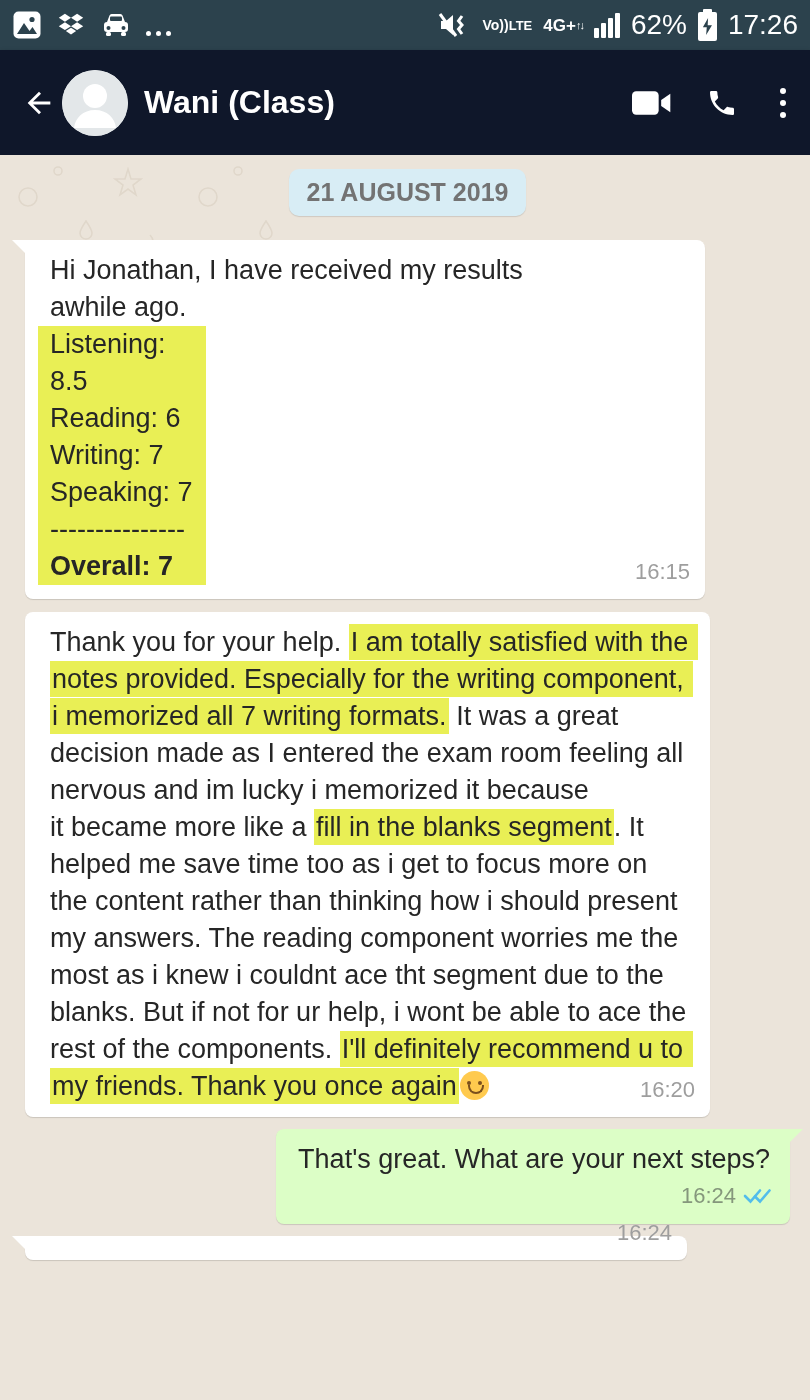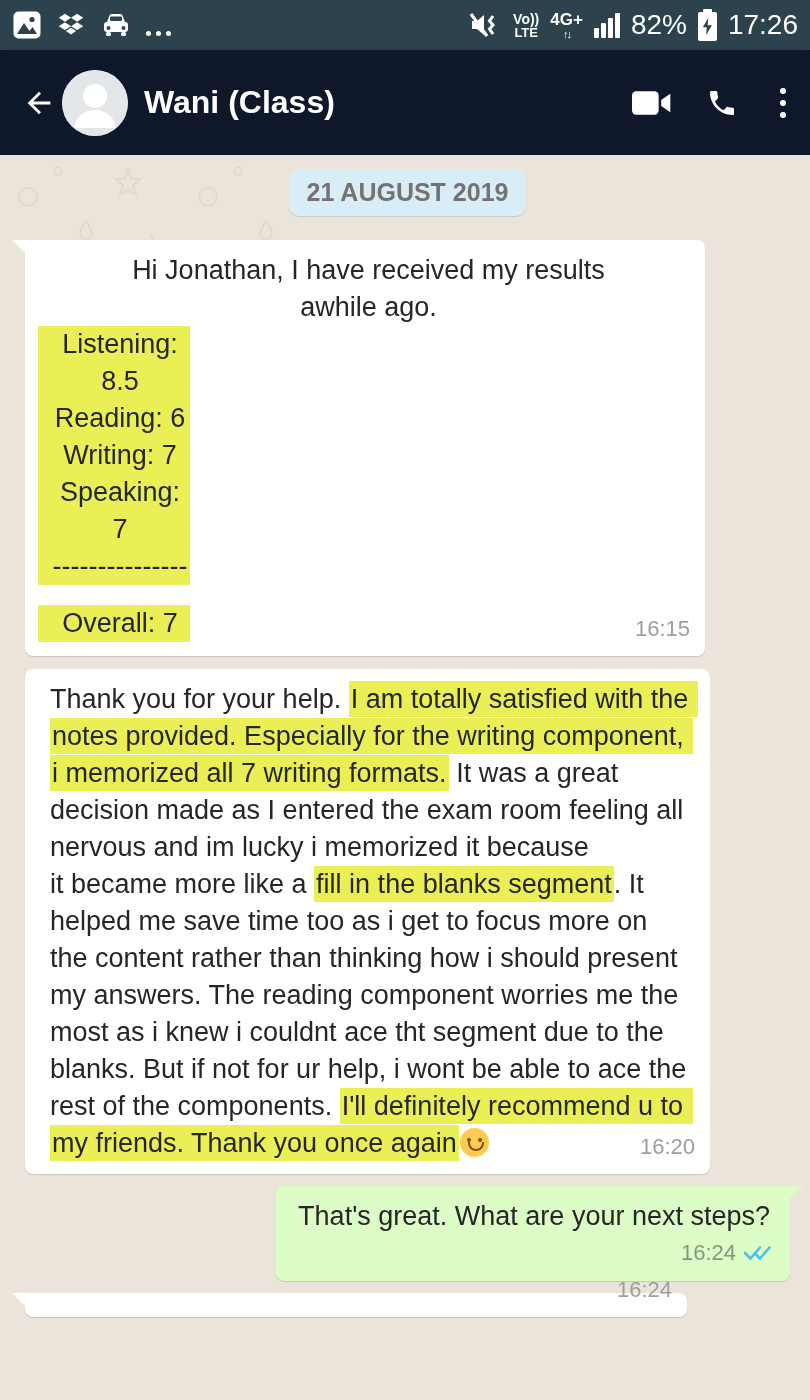--- a/index.html
+++ b/index.html
@@ -7,21 +7,21 @@
   .screen { position:relative; width:810px; height:1400px; background:#ebe4da; }
 
   
   .status-bar { position:absolute; top:0; left:0; width:810px; height:50px;
     background:#2c424d; display:flex; align-items:center; justify-content:space-between;
     padding:0 12px; color:#fff; }
   .sb-left { display:flex; align-items:center; gap:14px; }
   .sb-right { display:flex; align-items:center; gap:11px; }
   .sb-dots { display:flex; gap:5px; align-items:flex-end; height:30px; padding-bottom:4px; }
   .sb-dots i { width:5px; height:5px; border-radius:50%; background:#fff; }
-  .stack { display:flex; flex-direction:column; align-items:center; line-height:1; }
+  .stack { display:flex; flex-direction:row; align-items:center; line-height:1; }
   .stack .t1 { font-size:14px; font-weight:bold; }
   .stack .t2 { font-size:13px; font-weight:bold; }
   .stack .arrows { font-size:11px; letter-spacing:-2px; margin-top:1px; }
   .bars { display:flex; align-items:flex-end; gap:2px; height:26px; }
   .bars i { width:5px; background:#fff; border-radius:1px; }
   .bars i:nth-child(1){height:10px} .bars i:nth-child(2){height:15px}
   .bars i:nth-child(3){height:20px} .bars i:nth-child(4){height:25px}
   .sb-text { font-size:28px; }
   .battery { position:relative; width:19px; height:29px; background:#fff; border-radius:2px; margin-top:3px; }
   .battery::before { content:""; position:absolute; top:-3px; left:5px; width:9px; height:3px; background:#fff; border-radius:1px 1px 0 0; }
@@ -47,36 +47,36 @@
   .chat-scroll { position:relative; width:100%; height:100%; padding:12px 20px 0 25px; }
 
   .date-chip { width:fit-content; margin:2px auto 0; background:#d8edf5; color:#737373;
     font-size:25px; font-weight:700; padding:9px 18px; border-radius:10px;
     box-shadow:0 1px 1px rgba(0,0,0,.12); }
 
   .bubble { position:relative; background:#fff; border-radius:8px; width:fit-content;
     max-width:685px; padding:12px 18px 12px 25px; font-size:27px; line-height:37px;
     color:#262626; box-shadow:0 1px 1px rgba(0,0,0,.14); }
   .bubble .body { white-space:pre-wrap; }
-  .bubble.in.tailed { border-top-left-radius:0;text-align:center; }
+  .bubble.in.tailed { border-top-left-radius:0; }
   .bubble.in.tailed::before { content:""; position:absolute; left:-13px; top:0;
     border-top:13px solid #fff; border-left:13px solid transparent; }
   .bubble.out { background:#dcfec6; margin-left:auto; border-top-right-radius:0;
     padding:12px 20px 14px 22px; }
   .bubble.out::before { content:""; position:absolute; right:-13px; top:0;
     border-top:13px solid #dcfec6; border-right:13px solid transparent; }
 
   .msg1 { margin-top:24px; width:680px; padding-bottom:14px; }
   .msg2 { margin-top:13px; width:792px; }
   .msg3 { margin-top:12px; }
   .msg4 { margin-top:12px; width:662px; padding-right:120px; }
 
   .hl { background:#e9ef55; padding:3px 2px; box-decoration-break:clone; -webkit-box-decoration-break:clone; }
-  .hl-line { display:block; background:#e9ef55; width:152px; margin-left:-12px; padding-left:12px; }
-  .bold { font-weight:normal;margin-top:20px; }
+  .hl-line { display:block; background:#e9ef55; width:168px; margin-left:-12px; padding-left:12px; }
+  .bold { font-weight:bold; }
 
   .time { position:absolute; right:15px; bottom:9px; font-size:22px; color:#9e9e9e; }
   .meta-out { position:absolute; right:16px; bottom:10px; display:flex; align-items:center; gap:7px; }
   .meta-out .t { font-size:22px; color:#85977c; }
   .out-pad { display:block; height:32px; }
 
   .emoji-hug { display:inline-block; vertical-align:-5px; width:29px; height:29px;
     border-radius:50%; background:#ffca4e; position:relative; margin:0 1px; }
   .emoji-hug::before { content:""; position:absolute; left:7px; top:10px; width:4px; height:4px;
     border-radius:50%; background:#7a4f1d; box-shadow:11px 0 0 #7a4f1d; }
@@ -138,21 +138,21 @@
       <span class="stack">
         <span class="t1" style="font-size:17px">4G+</span>
         <span class="arrows">↑↓</span>
       </span>
       <span class="bars">
           <i></i>
           <i></i>
           <i></i>
           <i></i>
         </span>
-      <span class="sb-text">82%</span>
+      <span class="sb-text">62%</span>
       <span class="battery">
           <span class="bolt"></span>
         </span>
       <span class="sb-text">17:26</span>
     </div>
   </div>
 
   <div class="header">
     <span class="back-btn icon-btn">
       <svg width="34" height="34" viewBox="0 0 24 24" fill="#fff">

